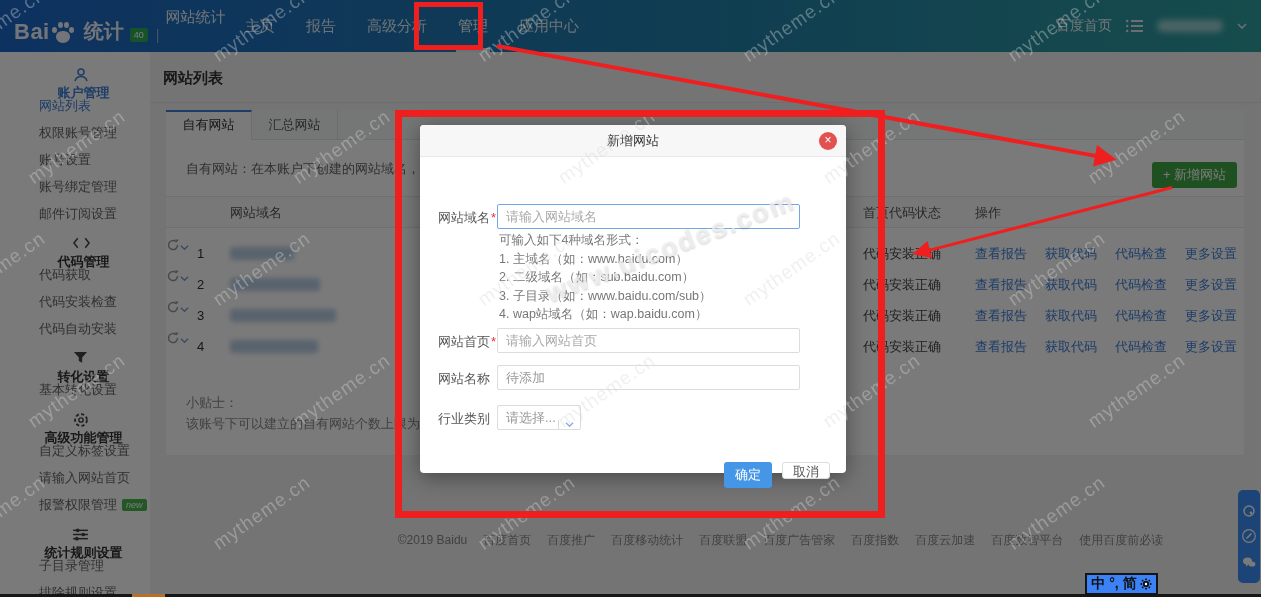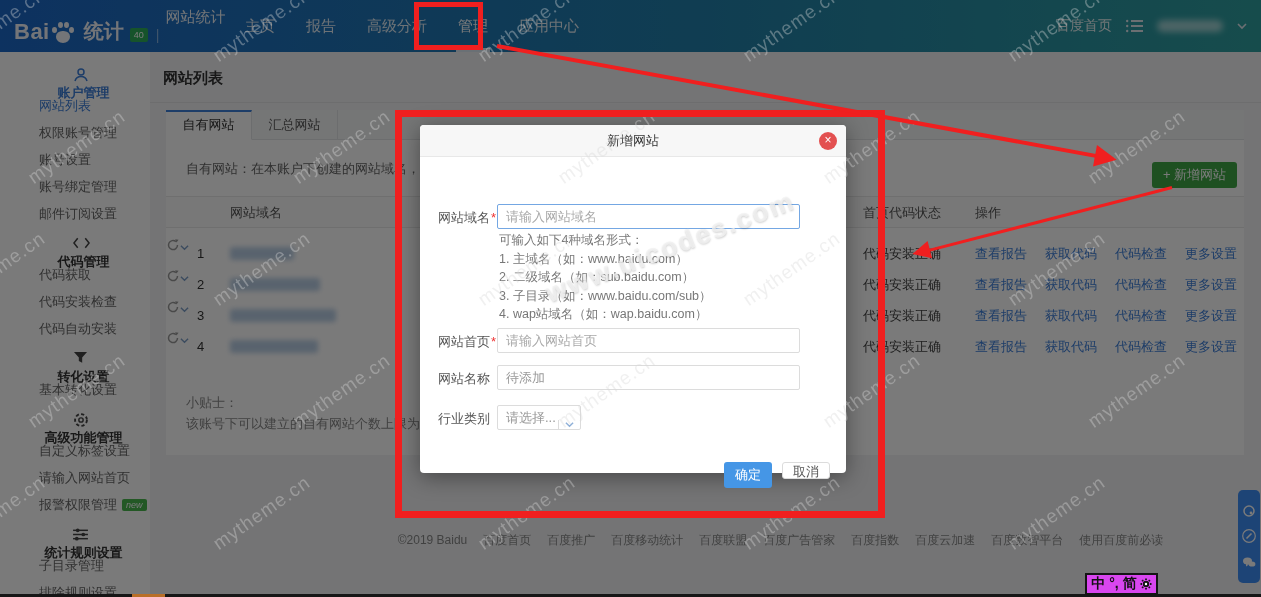--- a/index.html
+++ b/index.html
@@ -121,21 +121,21 @@
   .arrow2{left:1172px;top:186px;width:252px;height:3px;transform:rotate(165.5deg);}
   .arrow2:after{right:-16px;border-left-width:18px;border-top-width:9px;border-bottom-width:9px;}
 
   
   .wm-layer{position:absolute;inset:0;z-index:60;pointer-events:none;overflow:hidden;}
   .wm{position:absolute;font-size:19px;color:rgba(216,216,216,.38);transform:rotate(-35deg);letter-spacing:1px;white-space:nowrap;}
   .wm-big{position:absolute;left:538px;top:232px;font-size:27px;font-weight:bold;letter-spacing:2px;
           color:rgba(242,242,242,.78);transform:rotate(-21deg);text-shadow:0 1px 2px rgba(0,0,0,.18);z-index:61;}
 
   
-  .ime{position:absolute;left:1085px;top:573px;width:73px;height:22px;background:#d946ef;border:2px solid #151515;
+  .ime{position:absolute;left:1085px;top:573px;width:73px;height:22px;background:#3b82f6;border:2px solid #151515;
        z-index:90;display:flex;align-items:center;justify-content:center;gap:3px;font-size:14px;color:#111;font-weight:bold;}
   .taskbar{position:absolute;left:0;bottom:0;width:1261px;height:3px;background:#161616;z-index:85;}
   .task-orange{position:absolute;left:132px;bottom:0;width:33px;height:3px;background:#b96f28;z-index:86;}
 </style>
 </head>
 <body>
 
 <div id="app">
 
   <div class="nav">

